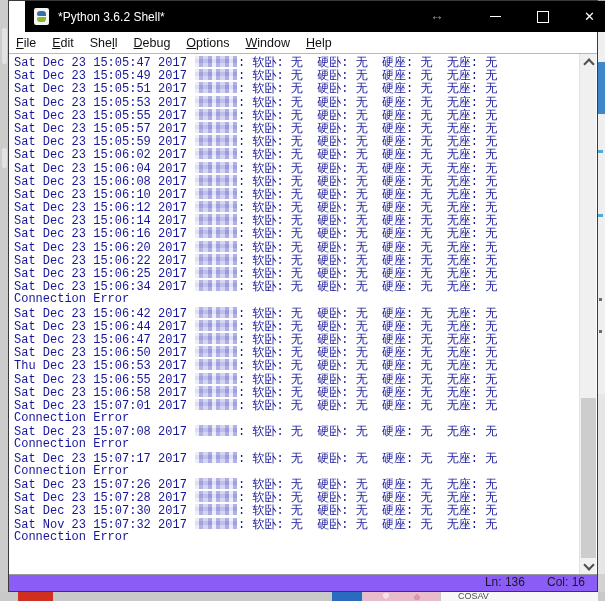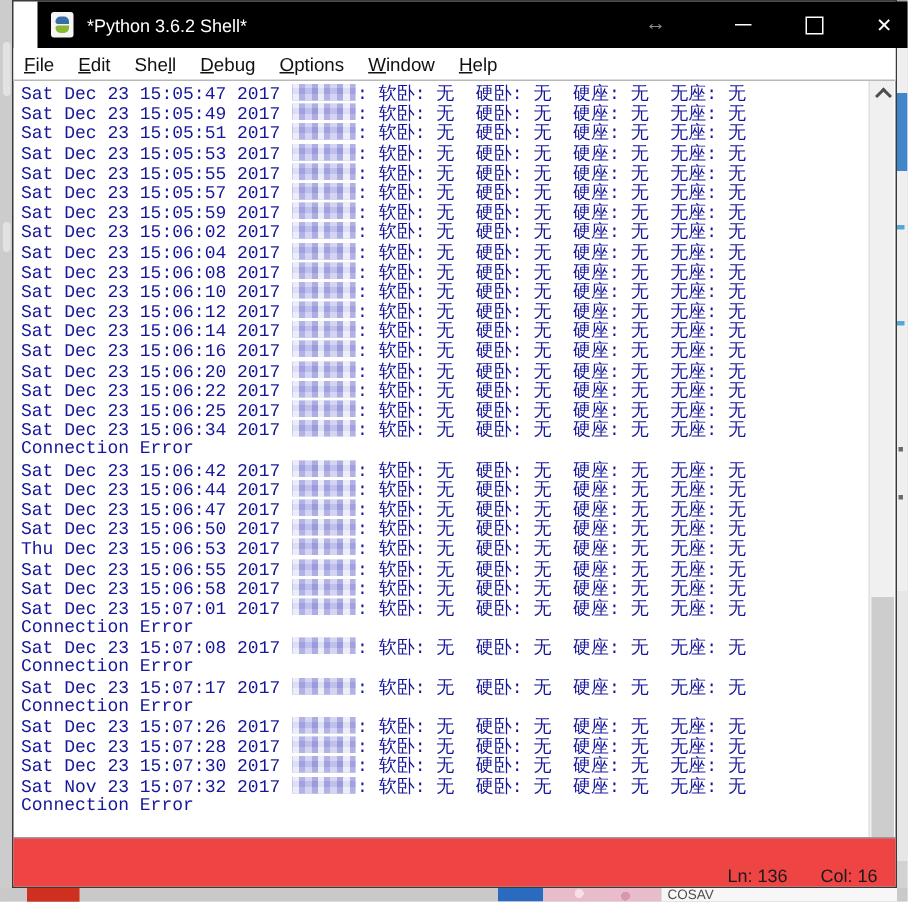--- a/index.html
+++ b/index.html
@@ -17,21 +17,21 @@
   .rs-dash{position:absolute;left:0;width:5px;height:3px;background:#58a6d6;}
   .rs-dot{position:absolute;left:1px;width:3px;height:3px;background:#6b6b6b;}
   .rs-low{position:absolute;left:0;top:394px;width:7px;height:180px;background:#e6e6e6;}
   .rs-bottom{position:absolute;left:0;top:574px;width:7px;height:27px;background:#d2d2d2;}
   .bottom-strip{position:absolute;left:0;top:592px;width:605px;height:9px;background:#c9c9c9;}
   .bs-red{position:absolute;left:18px;top:0;width:35px;height:9px;background:#cf2f1e;border-bottom:2px solid #8f1d10;}
   .bs-blue{position:absolute;left:332px;top:0;width:30px;height:9px;background:#2b6bbf;}
   .bs-pink{position:absolute;left:363px;top:0;width:77px;height:9px;background:#e9bccb;
     background-image:radial-gradient(circle at 30% 40%, #f6dfe6 0 3px, transparent 3px),radial-gradient(circle at 70% 60%, #d897ae 0 3px, transparent 3px);}
   .bs-white{position:absolute;left:441px;top:0;width:157px;height:9px;background:#f7f7f7;
-    color:#4e4e4e;font-size:9px;line-height:9px;padding-left:4px;box-sizing:border-box;overflow:hidden;}
+    color:#4e4e4e;font-size:9px;line-height:9px;padding-left:17px;box-sizing:border-box;overflow:hidden;}
 
   
   .window{position:absolute;left:8px;top:0;width:590px;height:592px;background:#fff;
     border:1px solid #3a3a3a;box-sizing:border-box;}
   .titlebar{position:absolute;left:16px;top:0;width:100%;height:31px;background:#000;display:flex;align-items:center;}
   .app-icon{width:15px;height:17px;margin-left:9px;background:#f5f5f5;border-radius:2px;position:relative;flex:0 0 auto;}
   .app-icon .py1{position:absolute;left:3px;top:3px;width:9px;height:5px;background:#3a6ea8;border-radius:4px 4px 0 2px;}
   .app-icon .py2{position:absolute;left:3px;top:9px;width:9px;height:5px;background:#8ab82e;border-radius:2px 0 4px 4px;}
   .title-text{color:#ffffff;font-size:12px;margin-left:9px;white-space:nowrap;}
   .resize-cursor{position:absolute;left:405px;top:7px;color:#8b8b8b;font-size:14px;line-height:14px;}
@@ -58,23 +58,23 @@
       repeating-linear-gradient(90deg, rgba(255,255,255,.55) 0 4px, rgba(140,140,215,.50) 4px 8px, rgba(205,205,242,.40) 8px 13px, rgba(120,120,205,.45) 13px 17px),
       repeating-linear-gradient(0deg, rgba(255,255,255,.30) 0 4px, rgba(150,150,220,.35) 4px 8px);}
 
   .scrollbar{position:absolute;right:1px;top:53px;width:17px;height:521px;background:#f0f0f0;border-left:1px solid #e2e2e2;box-sizing:border-box;}
   .sb-arrow{position:absolute;left:0;width:17px;height:17px;display:flex;align-items:center;justify-content:center;}
   .chev{width:6px;height:6px;border:solid #4d4d4d;border-width:0 2px 2px 0;}
   .chev-up{transform:rotate(-135deg);margin-top:3px;}
   .chev-down{transform:rotate(45deg);margin-bottom:3px;}
   .sb-thumb{position:absolute;left:1px;top:344px;width:15px;height:160px;background:#cdcdcd;}
 
-  .statusbar{position:absolute;left:0;bottom:0;width:100%;height:33px;background:#ef4444;
+  .statusbar{position:absolute;left:0;bottom:0;width:100%;height:17px;background:#8b5cf6;
     border-top:1px solid #9a9a9a;box-sizing:border-box;
-    display:flex;align-items:flex-end;justify-content:flex-end;gap:22px;padding-right:12px;}
+    display:flex;align-items:flex-start;justify-content:flex-end;gap:22px;padding-right:12px;}
   .status-cell{font-size:12px;color:#1a1a1a;white-space:nowrap;}
 </style>
 </head>
 <body>
 
 <div class="left-sliver">
   <div class="notch" style="top:28px;height:36px;"></div>
   <div class="notch" style="top:148px;height:20px;"></div>
 </div>
 

